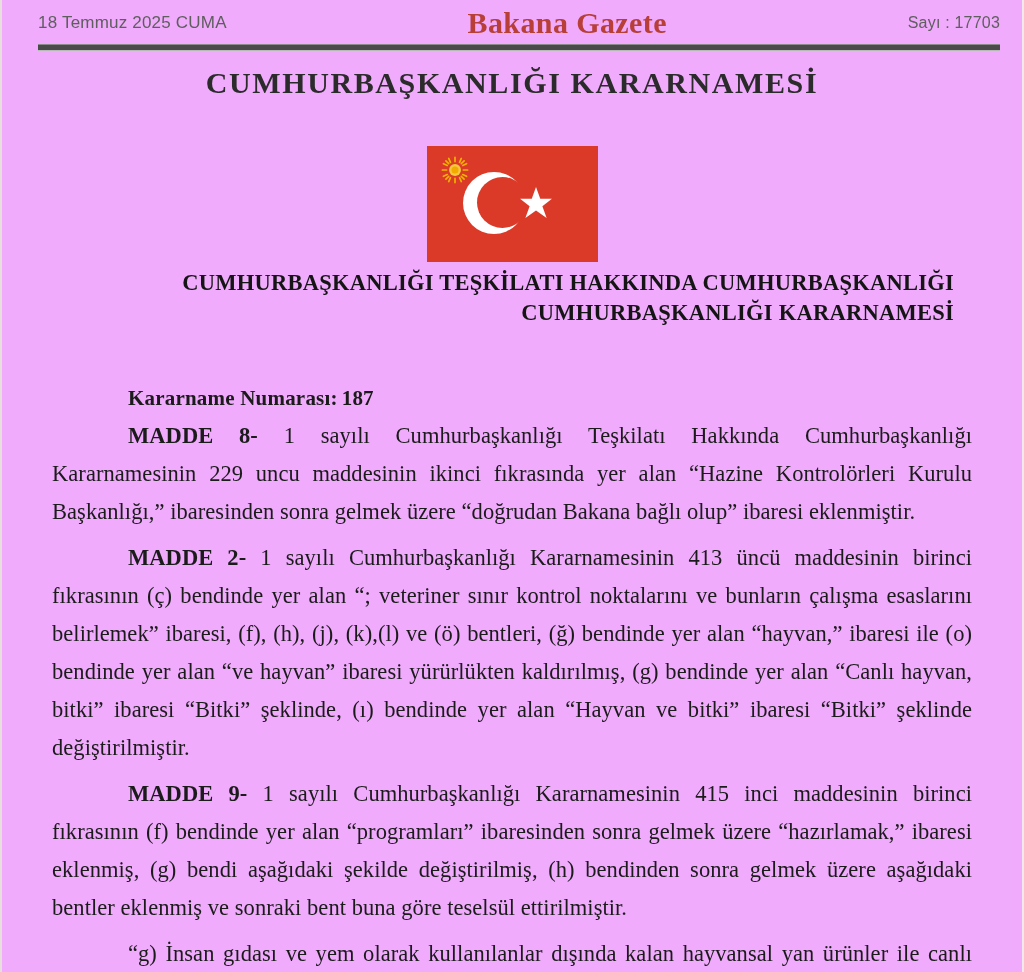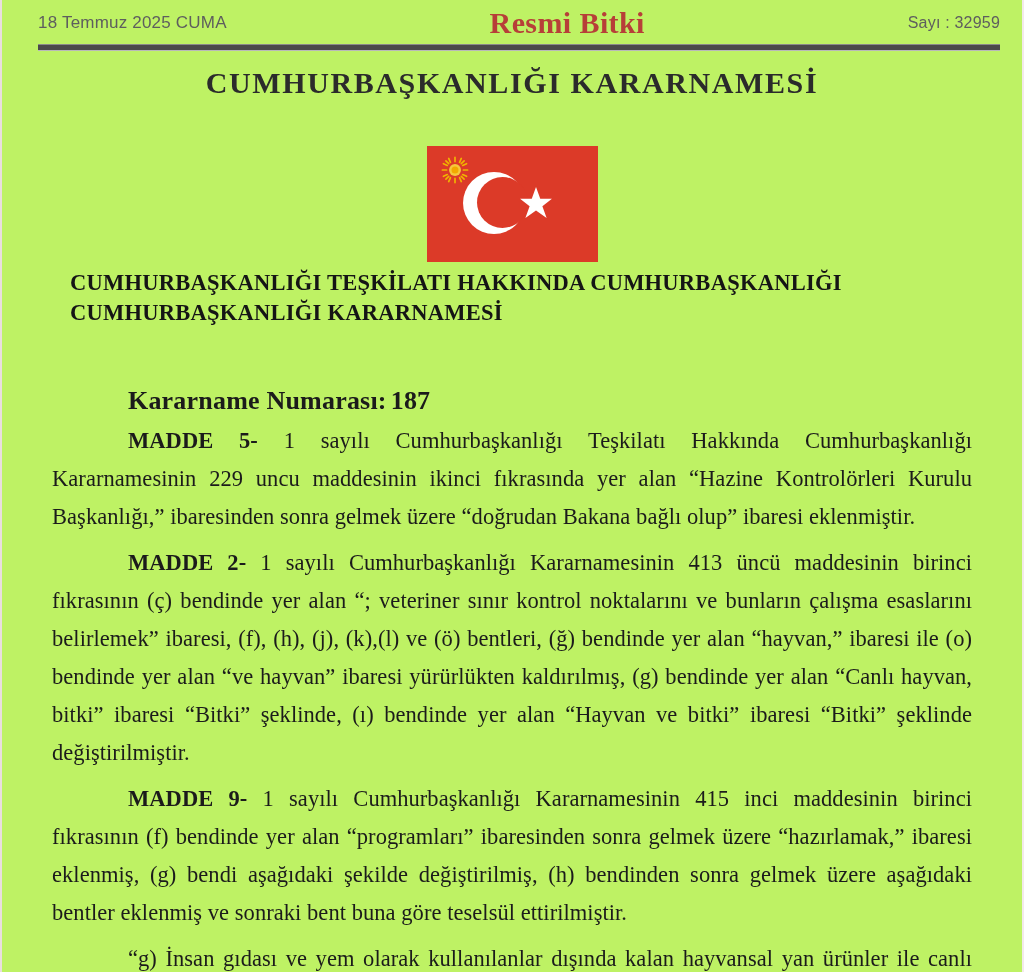--- a/index.html
+++ b/index.html
@@ -15,21 +15,21 @@
     overflow: hidden;
     font-family: "Liberation Serif", "DejaVu Serif", serif;
     color: #1b1b1b;
     -webkit-font-smoothing: antialiased;
   }
 
   
   .page {
     position: absolute;
     inset: 0;
-    background: #bef264;
+    background: #f0abfc;
   }
   .page-edge-left {
     position: absolute;
     left: 0;
     top: 0;
     bottom: 0;
     width: 2px;
     background: #e9dede;
   }
   .page-edge-right {
@@ -159,39 +159,39 @@
     height: 28px;
   }
   .flag .sun svg { display: block; }
 
   
   .doc-title {
     position: absolute;
     left: 70px;
     right: 70px;
     top: 268px;
-    text-align: left;
+    text-align: right;
     font-size: 22.5px;
     font-weight: bold;
     line-height: 30px;
     letter-spacing: 0.25px;
     color: #151515;
     filter: blur(0.2px);
   }
   .doc-title .tl { display: block; white-space: nowrap; }
 
   
   .body-col {
     position: absolute;
     left: 52px;
     width: 920px;
     top: 386px;
   }
   .decree-no {
-    font-size: 26px;
+    font-size: 21px;
     font-weight: bold;
     margin: 0 0 6px 76px;
     letter-spacing: 0.2px;
     filter: blur(0.18px);
   }
   .decree-no .num {
     font-weight: bold;
     margin-left: 4px;
   }
 
@@ -215,22 +215,22 @@
 </head>
 <body>
 
 <div class="page">
 
   <div class="page-edge-left"></div>
   <div class="page-edge-right"></div>
 
   <div class="masthead">
     <div class="masthead-date">18 Temmuz 2025 CUMA</div>
-    <div class="masthead-title">Resmi Bitki</div>
-    <div class="masthead-issue">Sayı : 32959</div>
+    <div class="masthead-title">Bakana Gazete</div>
+    <div class="masthead-issue">Sayı : 17703</div>
   </div>
 
   <div class="rule"></div>
 
   <div class="section-heading">CUMHURBAŞKANLIĞI KARARNAMESİ</div>
 
   <div class="flag-wrap">
     <div class="flag">
       <div class="crescent"></div>
       <div class="crescent-cut"></div>
@@ -271,21 +271,21 @@
     <span class="tl">CUMHURBAŞKANLIĞI KARARNAMESİ</span>
   </div>
 
   <div class="body-col">
 
     <div class="decree-no">
       <span>Kararname Numarası:</span><span class="num">187</span>
     </div>
 
     <p class="para indent">
-      <span class="lead">MADDE 5-</span><span> 1 sayılı Cumhurbaşkanlığı Teşkilatı Hakkında Cumhurbaşkanlığı Kararnamesinin 229 uncu maddesinin ikinci fıkrasında yer alan “Hazine Kontrolörleri Kurulu Başkanlığı,” ibaresinden sonra gelmek üzere “doğrudan Bakana bağlı olup” ibaresi eklenmiştir.</span>
+      <span class="lead">MADDE 8-</span><span> 1 sayılı Cumhurbaşkanlığı Teşkilatı Hakkında Cumhurbaşkanlığı Kararnamesinin 229 uncu maddesinin ikinci fıkrasında yer alan “Hazine Kontrolörleri Kurulu Başkanlığı,” ibaresinden sonra gelmek üzere “doğrudan Bakana bağlı olup” ibaresi eklenmiştir.</span>
     </p>
 
     <div class="para-gap"></div>
 
     <p class="para indent">
       <span class="lead">MADDE 2-</span><span> 1 sayılı Cumhurbaşkanlığı Kararnamesinin 413 üncü maddesinin birinci fıkrasının (ç) bendinde yer alan “; veteriner sınır kontrol noktalarını ve bunların çalışma esaslarını belirlemek” ibaresi, (f), (h), (j), (k),(l) ve (ö) bentleri, (ğ) bendinde yer alan “hayvan,” ibaresi ile (o) bendinde yer alan “ve hayvan” ibaresi yürürlükten kaldırılmış, (g) bendinde yer alan “Canlı hayvan, bitki” ibaresi “Bitki” şeklinde, (ı) bendinde yer alan “Hayvan ve bitki” ibaresi “Bitki” şeklinde değiştirilmiştir.</span>
     </p>
 
     <div class="para-gap"></div>
 

